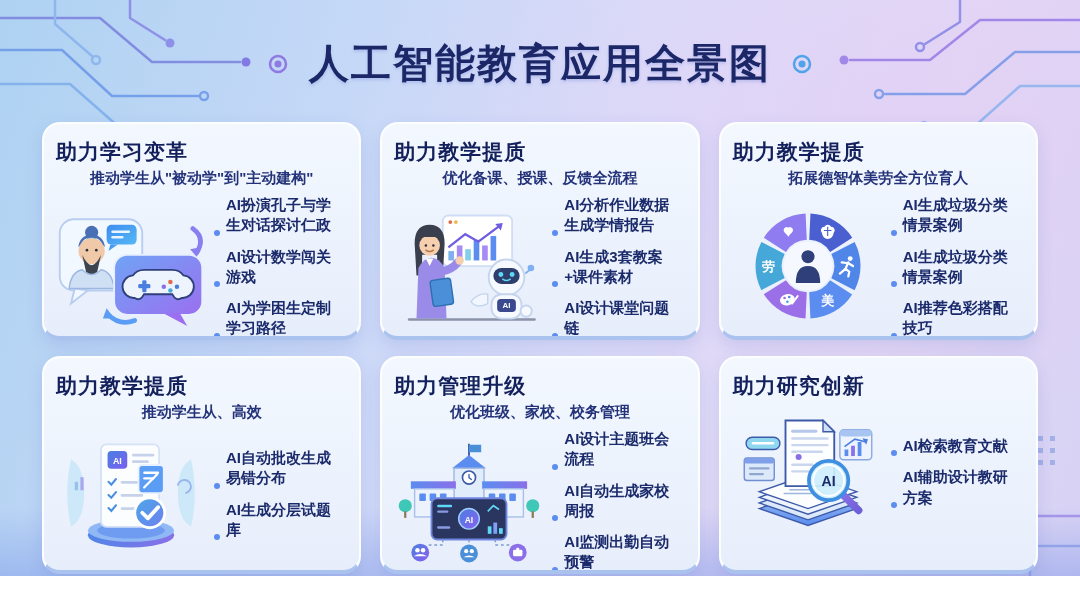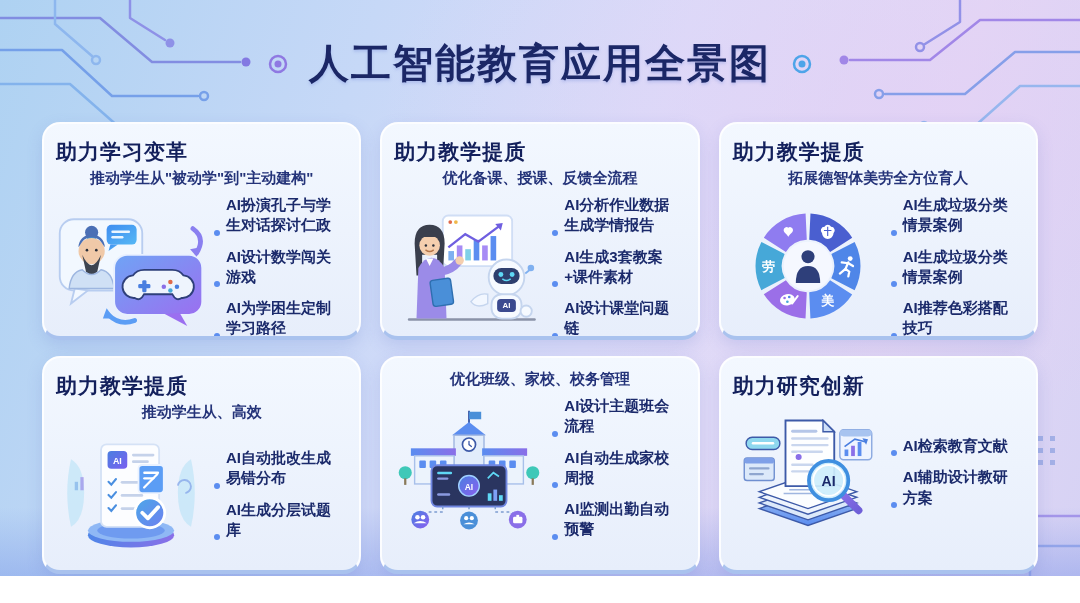--- a/index.html
+++ b/index.html
@@ -369,20 +369,21 @@
             </li>
           <li>
               <span class="dot"></span>
               <span>AI生成分层试题库</span>
             </li>
         </ul>
       </div>
     </section>
 
     <section class="card">
+      <h2>助力管理升级</h2>
       <p class="sub">优化班级、家校、校务管理</p>
       <div class="row">
         <div class="illus">
           <svg viewBox="0 0 160 130">
             <defs>
               <linearGradient id="g5a" x1="0" y1="0" x2="1" y2="0">
                 <stop offset="0" stop-color="#5b8df0"></stop>
                   <stop offset="1" stop-color="#8a6fe8"></stop>
               </linearGradient>
               <linearGradient id="g5b" x1="0" y1="0" x2="1" y2="1">

